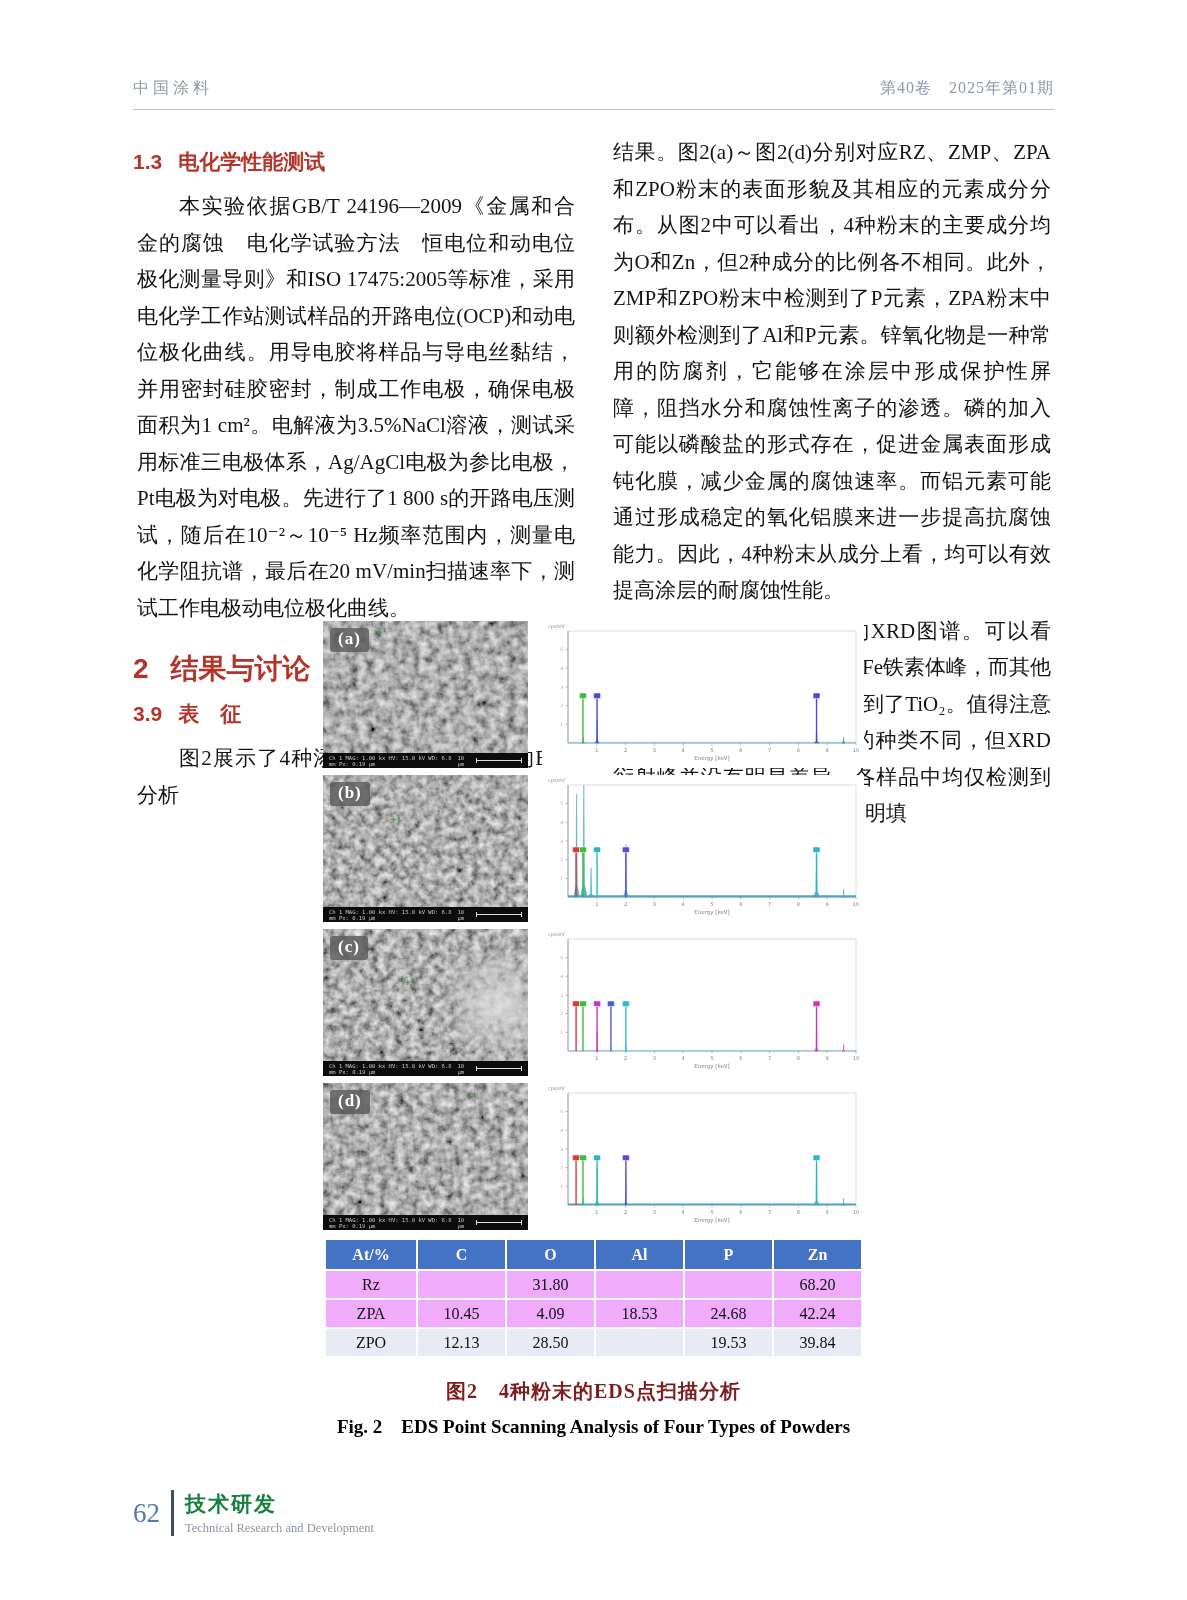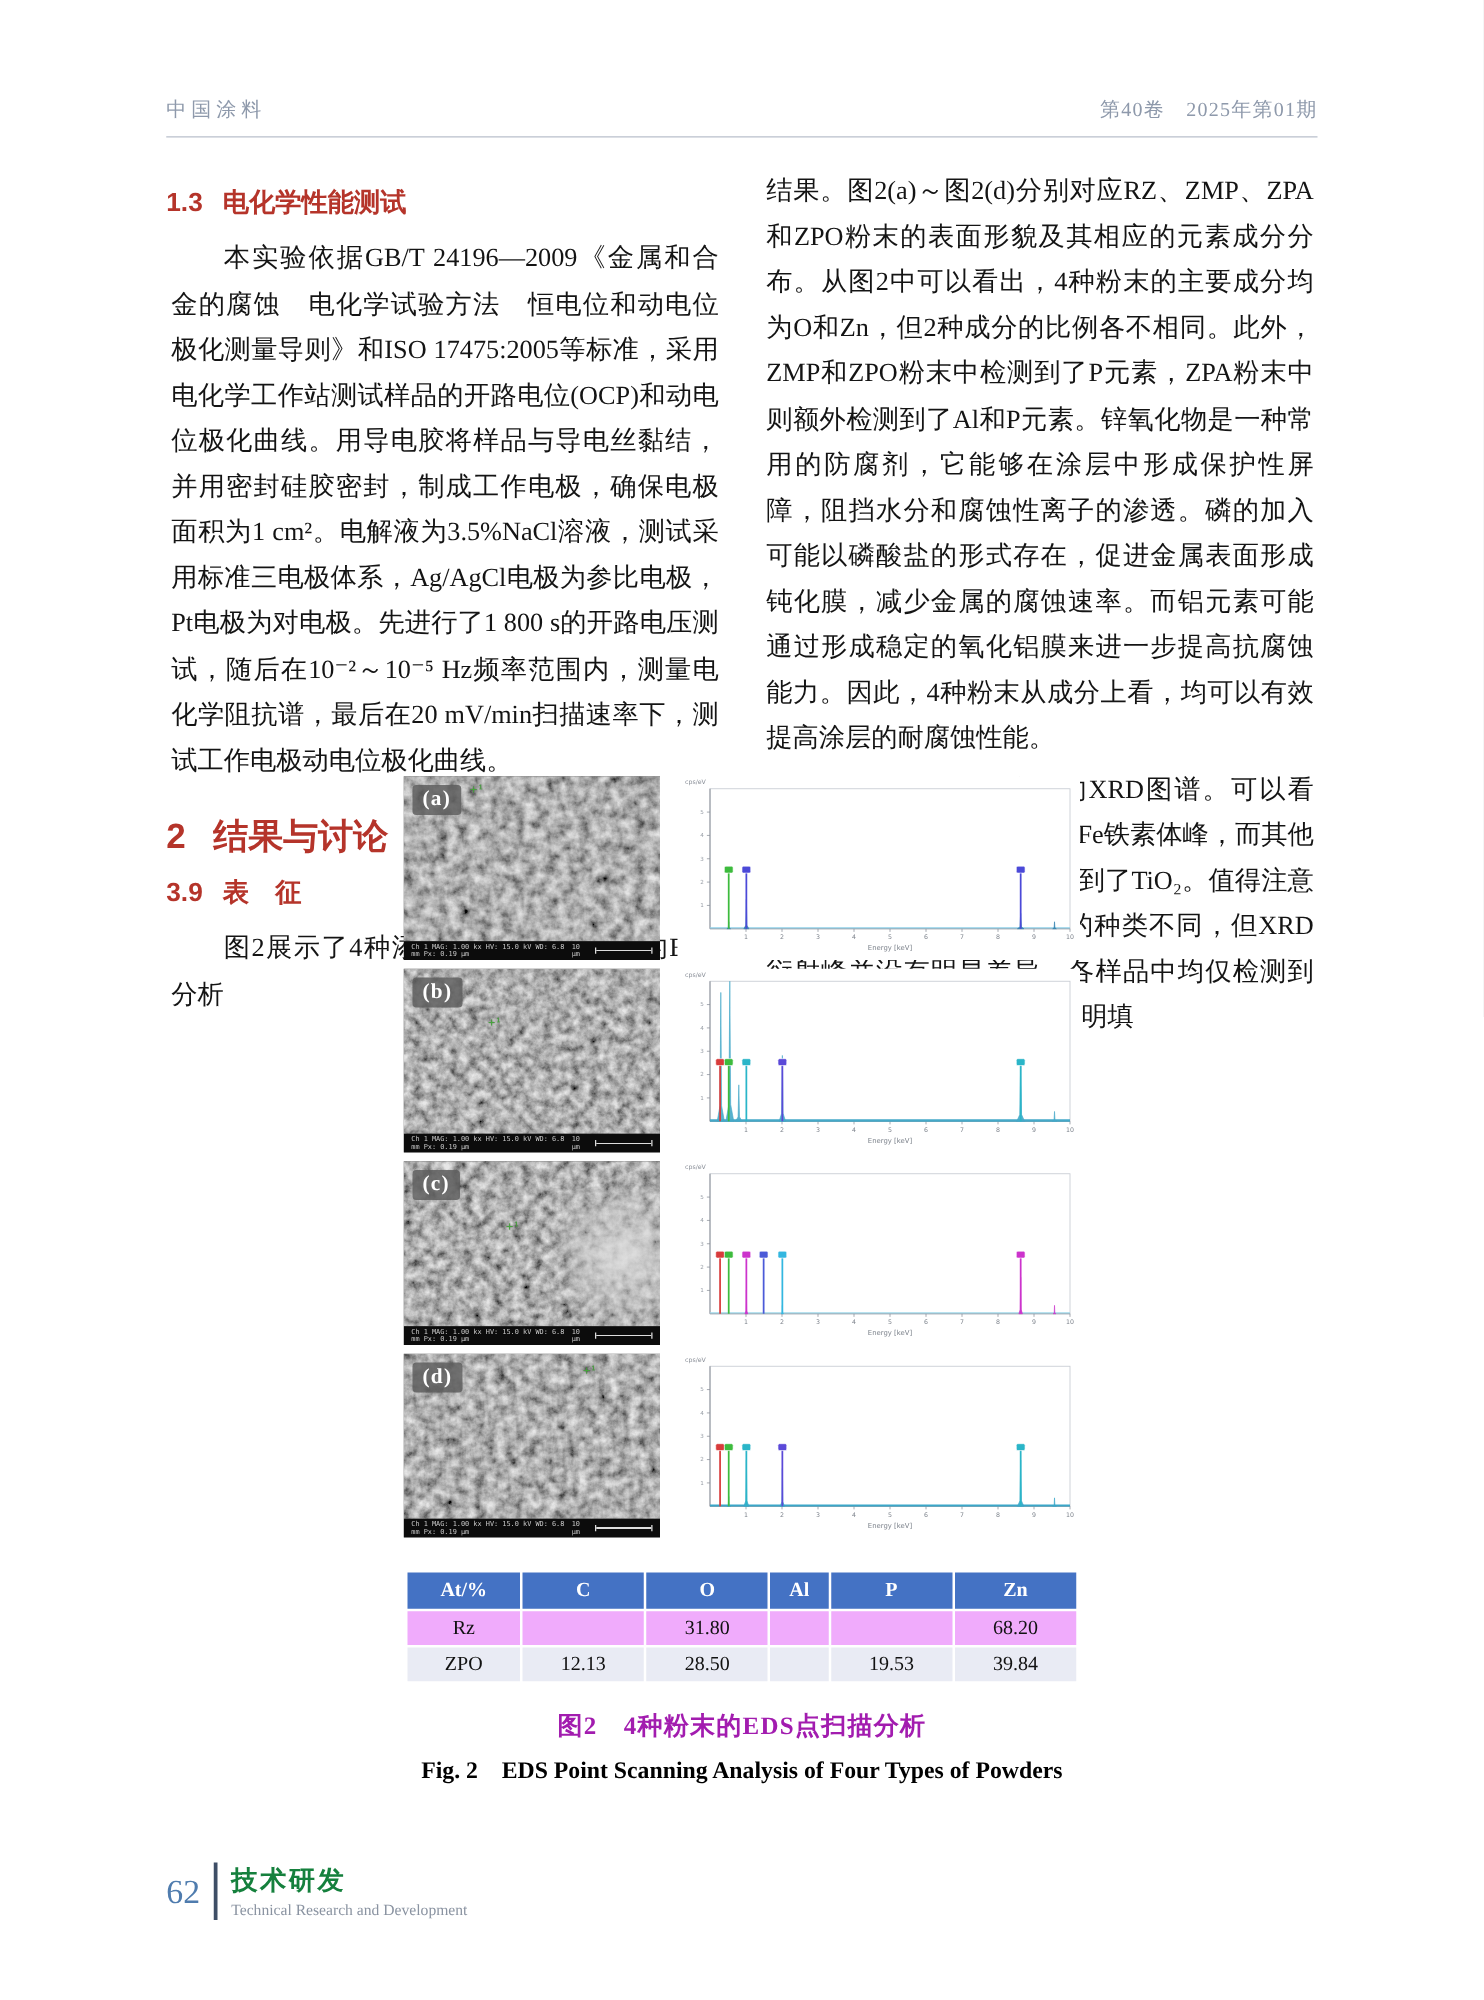--- a/index.html
+++ b/index.html
@@ -41,31 +41,31 @@
              font-family:"DejaVu Sans Mono",monospace;text-shadow:0 0 1px rgba(0,40,0,.6);}
   .sem-infobar{position:absolute;left:0;right:0;bottom:0;height:15px;background:#0c0c0c;
                color:#c9c9c9;font:5.5px "DejaVu Sans Mono",monospace;display:flex;
                align-items:center;justify-content:space-between;padding:0 6px;box-sizing:border-box;}
   .scale{display:flex;align-items:center;gap:4px;}
   .scale i{display:block;width:52px;height:5px;border-left:1px solid #ddd;border-right:1px solid #ddd;
            background:linear-gradient(transparent 2px,#ddd 2px,#ddd 3px,transparent 3px);}
   .spec-panel{width:322px;height:147px;background:#fff;flex:none;}
 
   
-  table.eds-table{margin-top:19px;width:539px;border-collapse:separate;border-spacing:2px;
+  table.eds-table{margin-top:1px;width:539px;border-collapse:separate;border-spacing:2px;
                   font-size:16px;color:#111;}
   .eds-table th{background:#4472c4;color:#fff;font-weight:bold;height:27px;text-align:center;}
   .eds-table td{height:25px;text-align:center;}
   .eds-table col.c0{width:90px;}
   .eds-table tr.band-a td{background:#f0abfc;}
   .eds-table tr.band-b td{background:#e9ebf4;}
 
   
   .fig-caption{margin-top:20px;text-align:center;}
-  .cap-zh{font-size:20px;font-weight:bold;color:#a21caf;letter-spacing:1px;}
+  .cap-zh{font-size:20px;font-weight:bold;color:#7f1d1d;letter-spacing:1px;}
   .cap-en{font-size:19px;font-weight:bold;color:#000;margin-top:9px;}
 
   
   .page-footer{position:absolute;left:133px;top:1490px;display:flex;align-items:center;gap:11px;}
   .page-num{font-size:27px;color:#4f7cae;}
   .foot-bar{width:3px;height:46px;background:#3e4e66;}
   .foot-text .sec-zh{font-size:21px;font-weight:bold;color:#15803d;
                      font-family:"Liberation Sans","DejaVu Sans",sans-serif;letter-spacing:2px;}
   .foot-text .sec-en{font-size:12.5px;color:#8a93a1;margin-top:3px;}
 </style>
@@ -453,20 +453,28 @@
         </thead>
       <tbody id="eds-body">
           <tr class="band-a">
             <td>Rz</td>
             <td></td>
             <td>31.80</td>
             <td></td>
             <td></td>
             <td>68.20</td>
           </tr>
+          <tr class="band-a">
+            <td>ZPA</td>
+            <td>10.45</td>
+            <td>4.09</td>
+            <td>18.53</td>
+            <td>24.68</td>
+            <td>42.24</td>
+          </tr>
           <tr class="band-b">
             <td>ZPO</td>
             <td>12.13</td>
             <td>28.50</td>
             <td></td>
             <td>19.53</td>
             <td>39.84</td>
           </tr>
         </tbody>
     </table>

